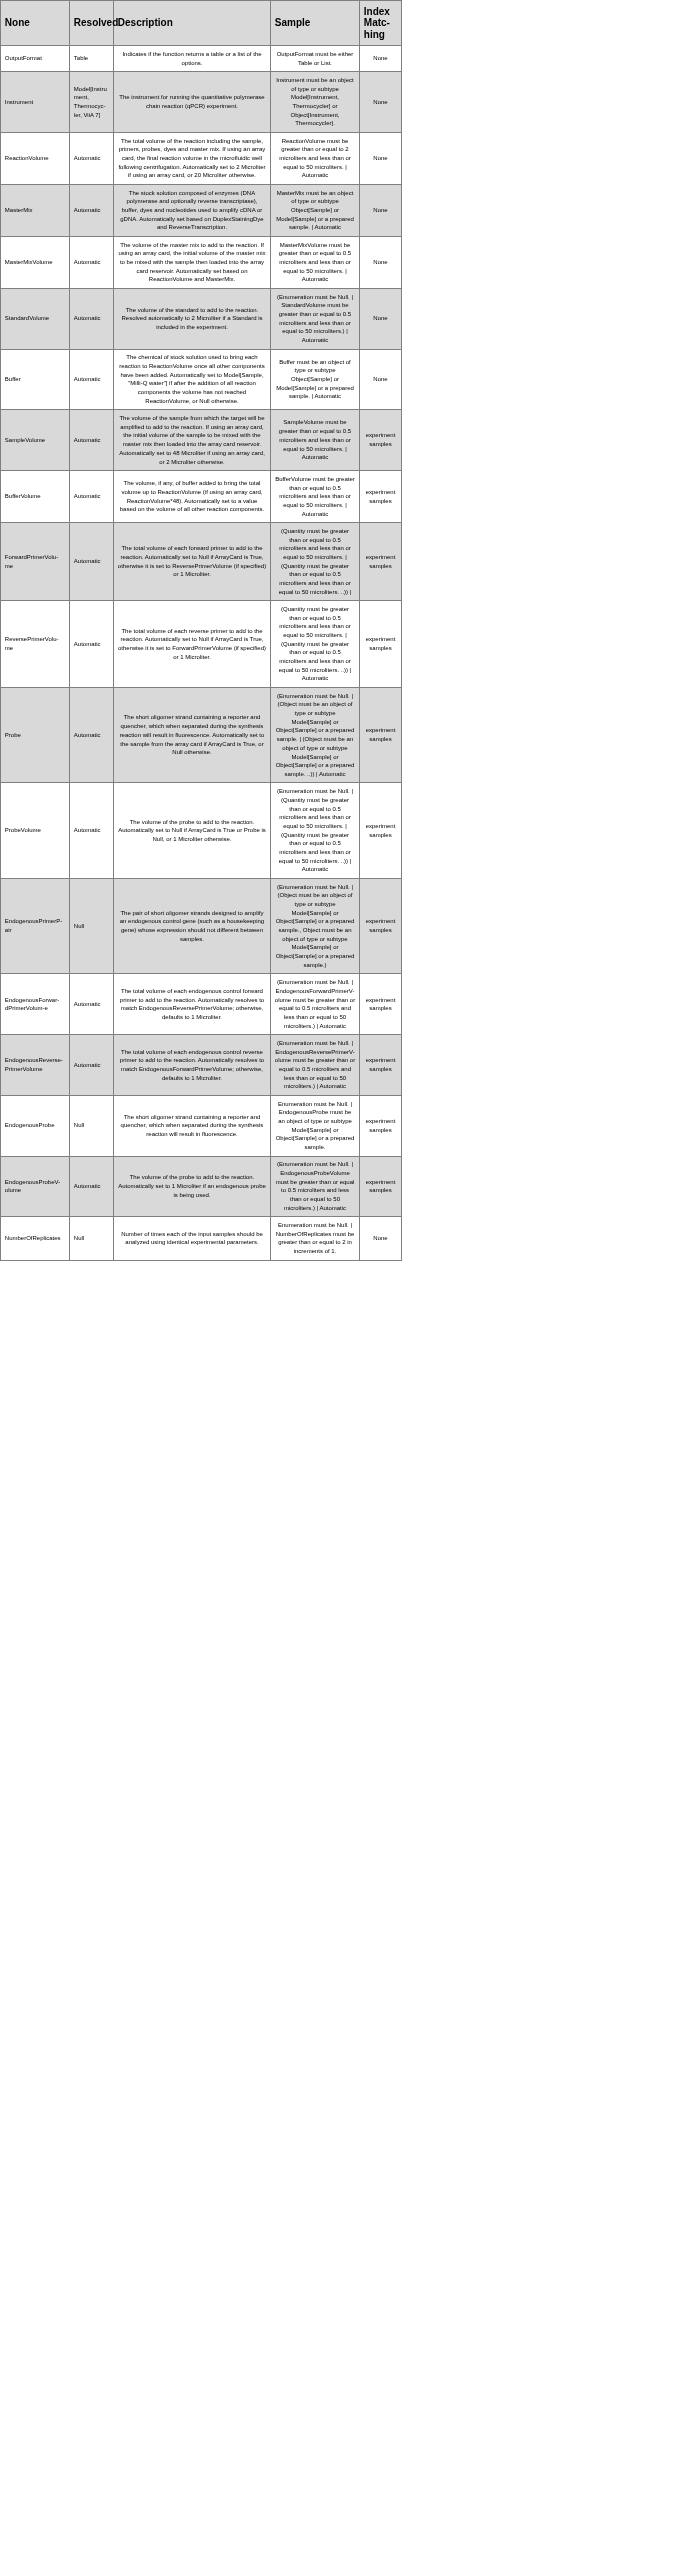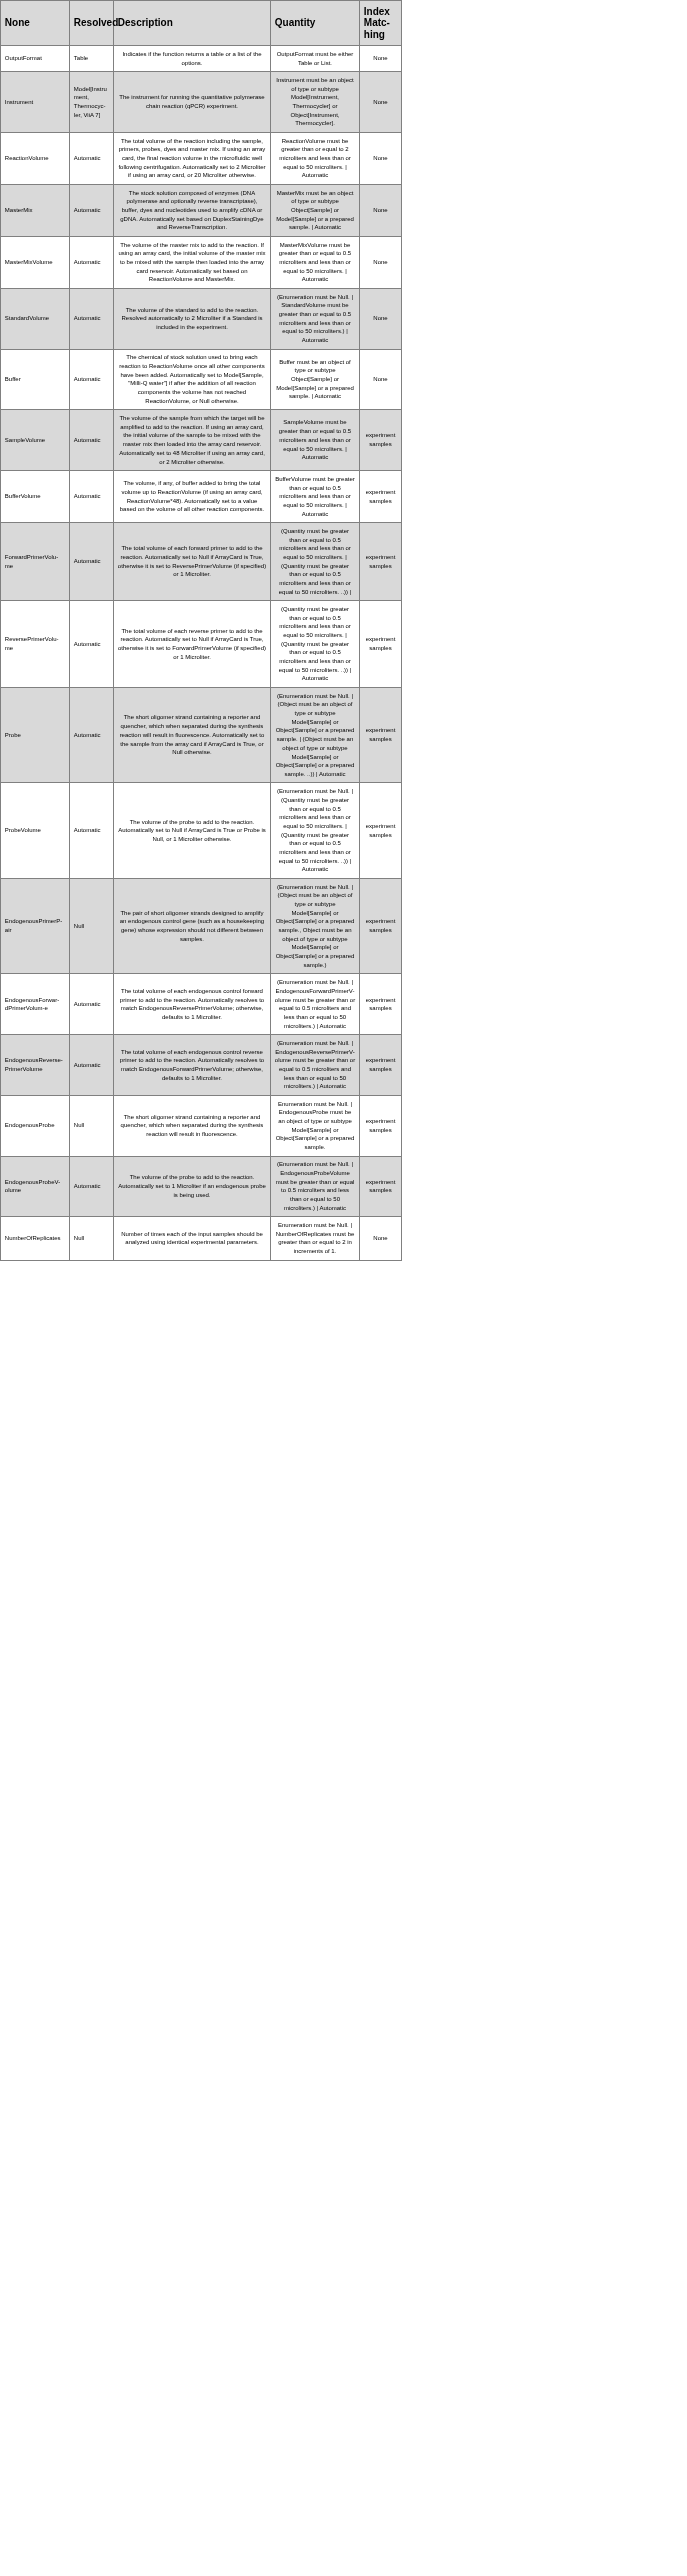--- a/index.html
+++ b/index.html
@@ -82,21 +82,21 @@
         <col class="c-default">
         <col class="c-desc">
         <col class="c-pattern">
         <col class="c-index">
     </colgroup>
     <thead>
       <tr>
         <th>None</th>
         <th>Resolved</th>
         <th>Description</th>
-        <th>Quantity</th>
+        <th>Sample</th>
         <th>Index Matc-hing</th>
       </tr>
     </thead>
     <tbody id="table-body">
         <tr class="row-odd">
           <td class="cell-name nowrapish">OutputFormat</td>
           <td class="cell-default nowrapish">Table</td>
           <td class="cell-desc nowrapish">Indicates if the function returns a table or a list of the options.</td>
           <td class="cell-pattern nowrapish">OutputFormat must be either Table or List.</td>
           <td class="cell-index nowrapish">None</td>

